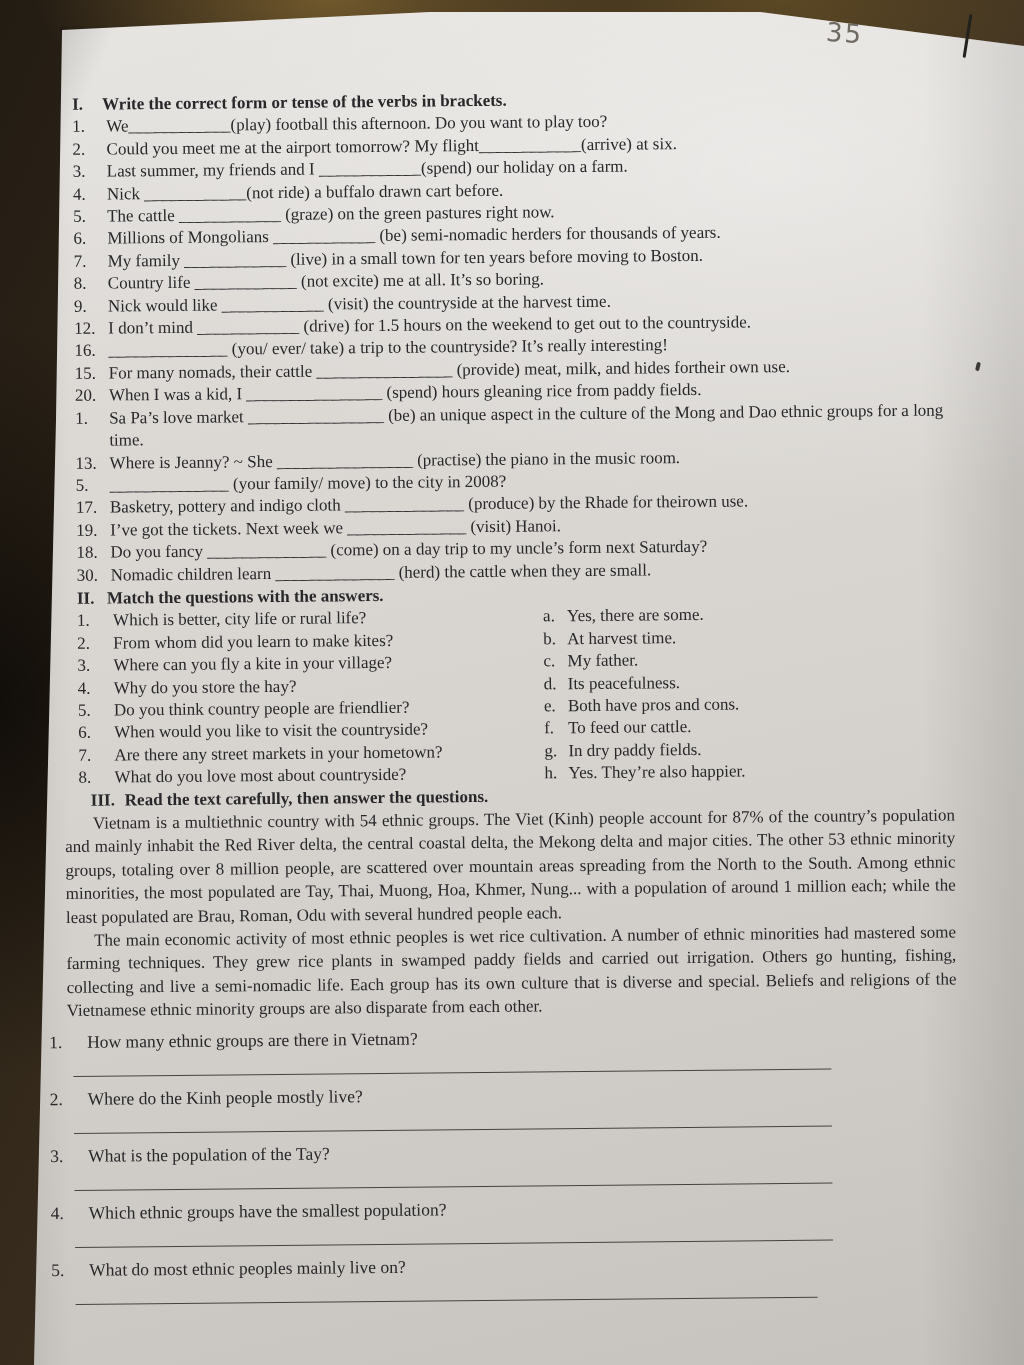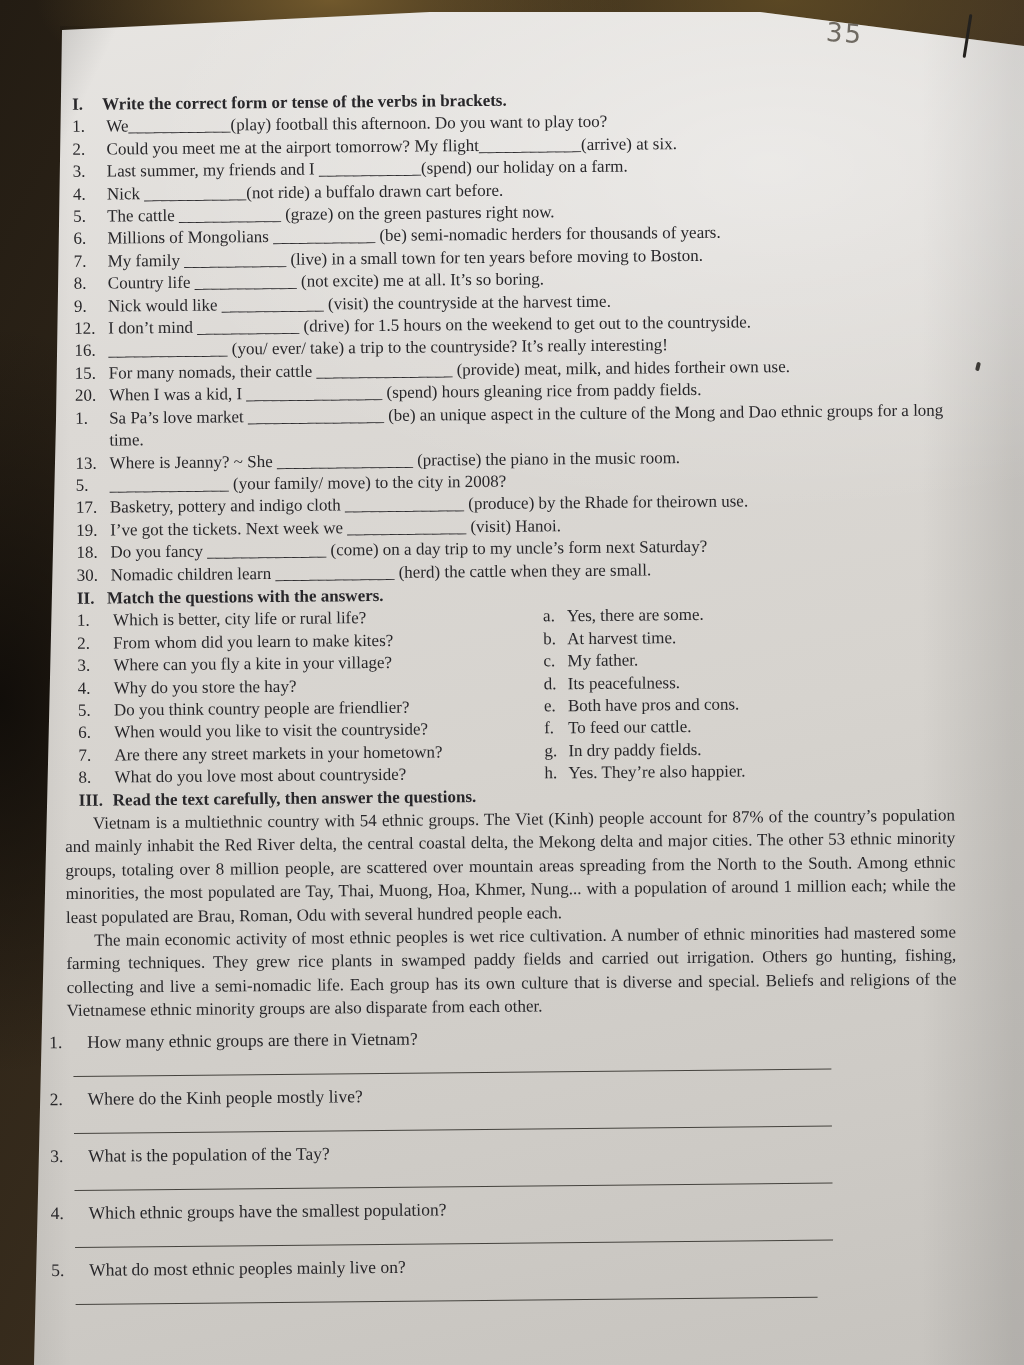--- a/index.html
+++ b/index.html
@@ -35,21 +35,21 @@
     background:#23211e; transform:rotate(9deg); border-radius:2px;
   }
   .ink-dot { position:absolute; left:976px; top:362px; width:4px; height:9px; background:#3c3a36; transform:rotate(14deg); border-radius:2px; }
   .content {
     position:absolute; left:58px; top:94px; width:890px;
     transform:rotate(-0.55deg); transform-origin:0 0;
     color:#28272a; font-size:17px; line-height:22.4px;
   }
   .sec-head { display:flex; font-weight:bold; padding-left:14px; }
   .sec-head .hnum { flex:0 0 30px; }
-  .sec-head.tight .hnum { flex:0 0 34px; }
+  .sec-head.tight .hnum { flex:0 0 34px;margin-left:12px; }
   .row { display:flex; padding-left:14px; }
   .row .num { flex:0 0 34px; }
   .row .txt { flex:1; }
   .match { margin-top:1px; }
   .m-row { display:flex; }
   .m-q { flex:0 0 466px; display:flex; padding-left:14px; }
   .m-q .num { flex:0 0 36px; }
   .m-a { flex:1; display:flex; }
   .m-a .num { flex:0 0 24px; }
   .reading p { margin:0; text-align:justify; text-indent:28px; line-height:23.4px; }

